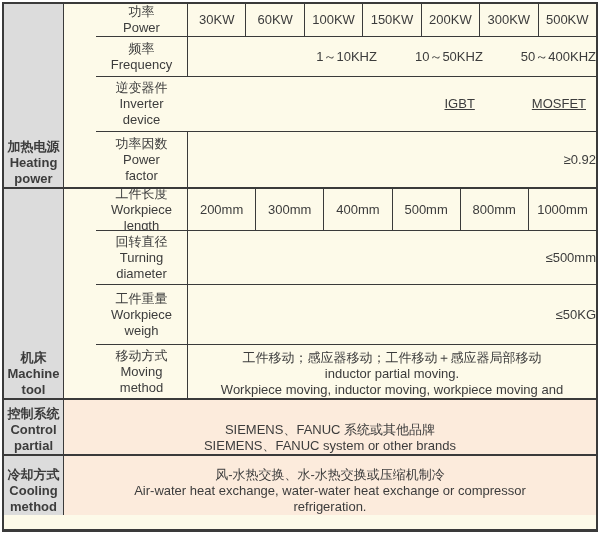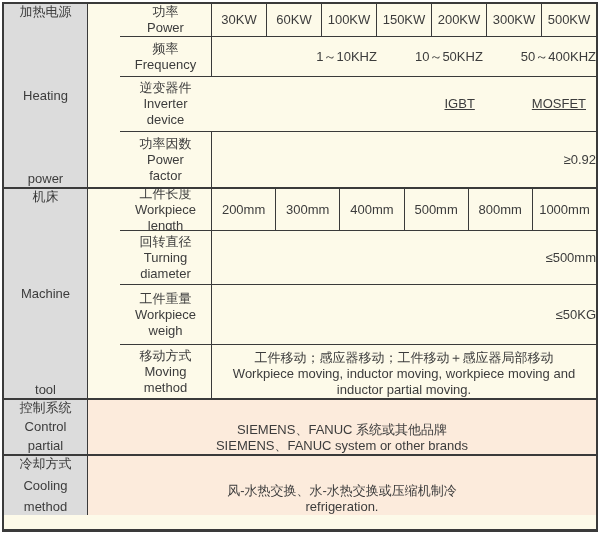--- a/index.html
+++ b/index.html
@@ -17,25 +17,25 @@
     border-bottom-width:3px;
     display:flex; flex-direction:column;
     background:#fdfae9;
     font-size:13px;
     line-height:16px;
     text-align:center;
   }
   .sec { display:flex; border-bottom:2px solid #3a3a3a; }
   .sec:last-child { border-bottom:none; }
   .cat {
-    width:84px; flex:none;
+    width:60px; flex:none;
     background:#dcdcdc;
     border-right:1px solid #3a3a3a;
     display:flex; flex-direction:column;
-    align-items:center; justify-content:space-between;
+    align-items:center; justify-content:flex-end;font-weight:bold;
   }
   .rows { flex:1; display:flex; flex-direction:column;padding-left:32px; }
   .row { display:flex; border-bottom:1px solid #3a3a3a; flex:none; }
   .row:last-child { border-bottom:none; }
   .label {
     width:92px; flex:none;
     border-right:1px solid #3a3a3a;
     display:flex; flex-direction:column;
     align-items:center; justify-content:center;
     background:#fdfae9;
@@ -169,22 +169,22 @@
       </div>
 
       <div class="row h53">
         <div class="label">
           <span class="line">移动方式</span>
           <span class="line">Moving</span>
           <span class="line">method</span>
         </div>
         <div class="merged col">
           <span class="line">工件移动；感应器移动；工件移动＋感应器局部移动</span>
+          <span class="line">inductor partial moving.</span>
           <span class="line">Workpiece moving, inductor moving, workpiece moving and</span>
-          <span class="line">inductor partial moving.</span>
         </div>
       </div>
 
     </div>
   </div>
 
   <div class="sec sec-h56 accent">
     <div class="cat">
       <span class="line">控制系统</span>
       <span class="line">Control</span>
@@ -197,17 +197,18 @@
   </div>
 
   <div class="sec sec-h59 accent">
     <div class="cat">
       <span class="line">冷却方式</span>
       <span class="line">Cooling</span>
       <span class="line">method</span>
     </div>
     <div class="merged col">
       <span class="line">风-水热交换、水-水热交换或压缩机制冷</span>
+      <span class="line">Air-water heat exchange, water-water heat exchange or compressor</span>
       <span class="line">refrigeration.</span>
     </div>
   </div>
 
 </div>
 
 </body></html>

